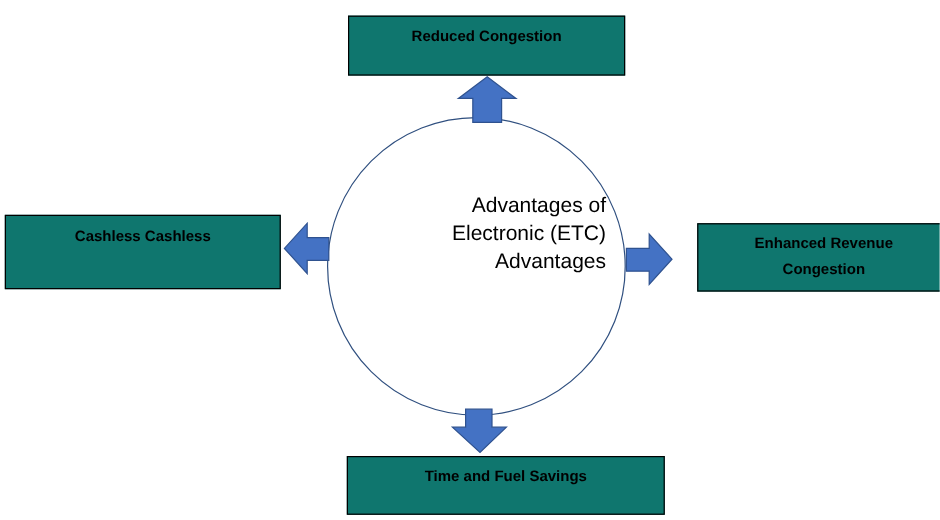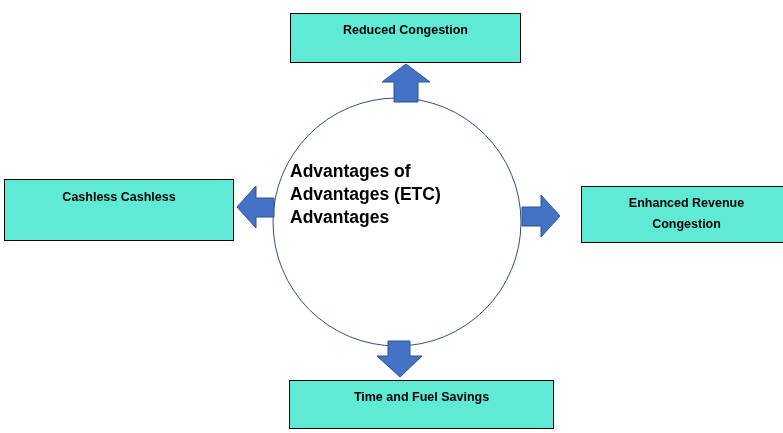--- a/index.html
+++ b/index.html
@@ -1,43 +1,43 @@
 <!DOCTYPE html>
 <html><head>
 <meta charset="utf-8">
 <style>
   html, body { margin:0; padding:0; background:#ffffff; }
   body { width:783px; height:433px; position:relative; overflow:hidden; font-family:"Liberation Sans", sans-serif; }
-  .box { position:absolute; border:1px solid #000; background:#5eead4; box-sizing:border-box; font-weight:bold; font-size:12.5px; color:#000; text-align:center; }
+  .box { position:absolute; border:1px solid #000; background:#0f766e; box-sizing:border-box; font-weight:bold; font-size:12.5px; color:#000; text-align:center; }
   #box-top { left:290px; top:13px; width:231px; height:50px; padding-top:9px; }
   #box-left { left:4px; top:179px; width:230px; height:62px; line-height:25px; padding-top:5px; }
   #box-right { left:561px; top:186px; width:211px; height:57px; line-height:21px; padding-top:6px;margin-left:20px; }
   #box-bottom { left:289px; top:380px; width:265px; height:49px; padding-top:9px; }
   .line { display:block; }
-  #center-text { position:absolute; left:290px; top:160px; width:215px; text-align:left; font-weight:bold; font-size:17.5px; line-height:23px; color:#000; }
+  #center-text { position:absolute; left:290px; top:160px; width:215px; text-align:right; font-weight:normal; font-size:17.5px; line-height:23px; color:#000; }
   svg { position:absolute; left:0; top:0; }
 </style>
 </head>
 <body>
 
 <svg width="783" height="433">
   <circle cx="397" cy="222" r="124" fill="#fff" stroke="#2f4f7f" stroke-width="1"></circle>
 
   <polygon points="394,102 394,82 382,82 406,64 430,82 418,82 418,102" fill="#4472c4" stroke="#2f528f" stroke-width="1"></polygon>
 
   <polygon points="274,198 256,198 256,186 237,207 256,228 256,217 274,217" fill="#4472c4" stroke="#2f528f" stroke-width="1"></polygon>
 
   <polygon points="522,207 541,207 541,195 560,216 541,237 541,226 522,226" fill="#4472c4" stroke="#2f528f" stroke-width="1"></polygon>
 
   <polygon points="388,341 388,356 377,356 400,377 422,356 410,356 410,341" fill="#4472c4" stroke="#2f528f" stroke-width="1"></polygon>
 </svg>
 
 <div id="center-text">
   <span class="line">Advantages of</span>
-  <span class="line">Advantages (ETC)</span>
+  <span class="line">Electronic (ETC)</span>
   <span class="line">Advantages</span>
 </div>
 
 <div class="box" id="box-top">
   <span class="line">Reduced Congestion</span>
 </div>
 
 <div class="box" id="box-left">
   <span class="line">Cashless Cashless</span>
 </div>

